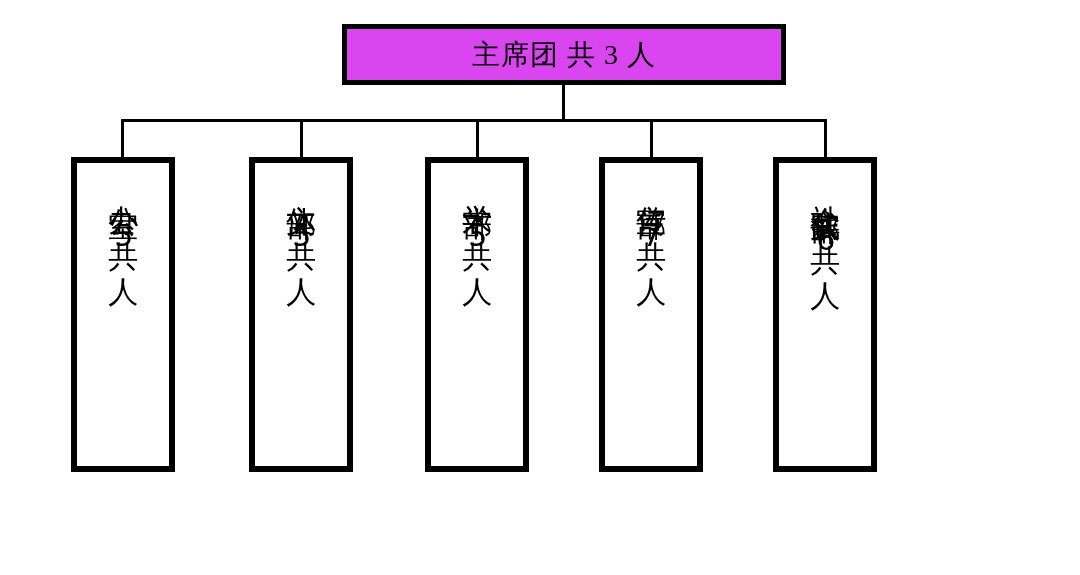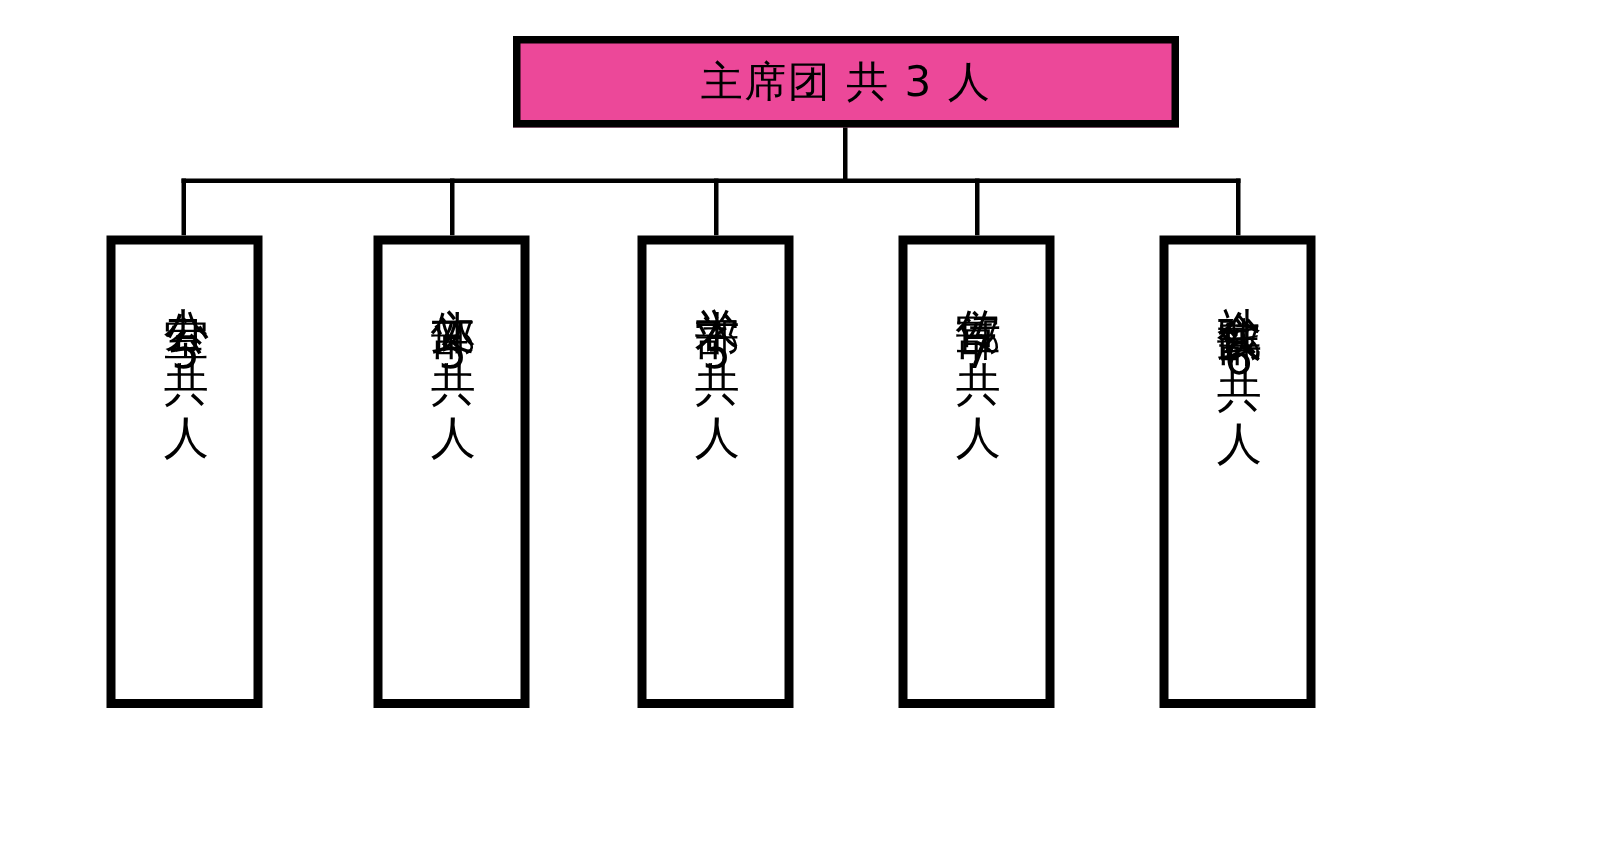--- a/index.html
+++ b/index.html
@@ -21,25 +21,26 @@
   }
 
   
   .root-box {
     position: absolute;
     left: 342px;
     top: 24px;
     width: 444px;
     height: 61px;
     border: 5px solid #000000;
-    background: #ec4899;
+    background: #d946ef;
     box-sizing: border-box;
     display: flex;
     align-items: center;
     justify-content: center;
+    font-family: Liberation Serif, serif;
   }
   .root-label {
     font-size: 28px;
     line-height: 1;
     letter-spacing: 1px;
     white-space: pre;
     color: #000000;
   }
 
   

